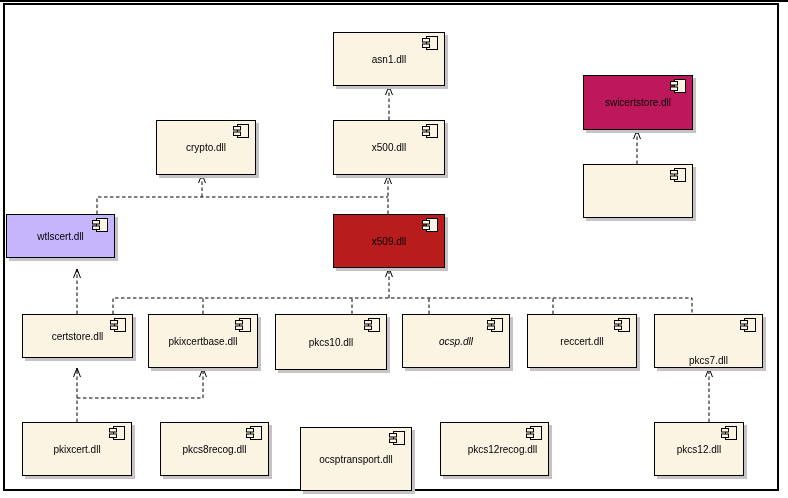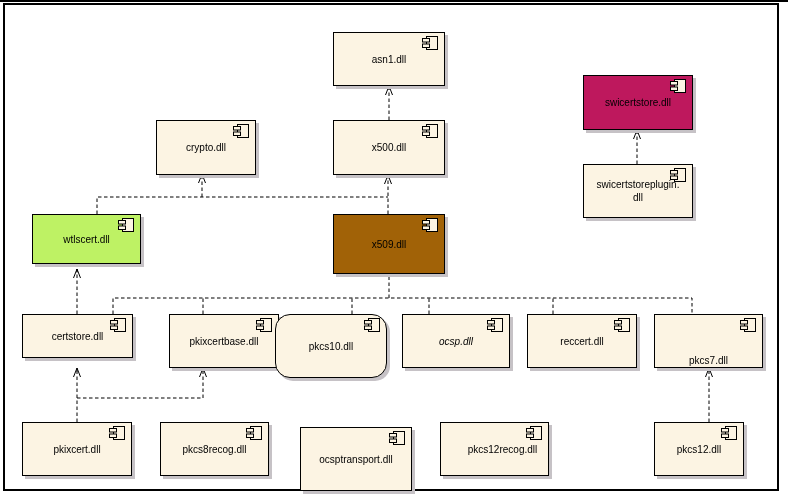--- a/index.html
+++ b/index.html
@@ -105,56 +105,54 @@
         <rect x="0.5" y="8" width="7" height="3.5" fill="#fcf4e3" stroke="#000000" stroke-width="1"></rect>
       </svg>
       <div class="comp-label">x500.dll</div>
     </div>
     <div class="comp-box" style="left: 583px; top: 164px; width: 110px; height: 54px; background: rgb(252, 244, 227); border-color: rgb(0, 0, 0); box-shadow: rgb(198, 194, 198) 3px 3px 0px;">
       <svg class="comp-icon" viewBox="0 0 17 16">
         <rect x="4.5" y="0.5" width="11" height="13" fill="#fcf4e3" stroke="#000000" stroke-width="1"></rect>
         <rect x="0.5" y="2.5" width="7" height="3.5" fill="#fcf4e3" stroke="#000000" stroke-width="1"></rect>
         <rect x="0.5" y="8" width="7" height="3.5" fill="#fcf4e3" stroke="#000000" stroke-width="1"></rect>
       </svg>
-      <div class="comp-label">swicertstoreplugin.
-dll</div>
-    </div>
-    <div class="comp-box" style="left: 32px; top: 214px; width: 109px; height: 50px; background: #bef264; border-color: rgb(0, 0, 0); box-shadow: rgb(198, 194, 198) 3px 3px 0px;">
+    </div>
+    <div class="comp-box" style="left: 6px; top: 214px; width: 109px; height: 44px; background: #c4b5fd; border-color: rgb(0, 0, 0); box-shadow: rgb(198, 194, 198) 3px 3px 0px;">
       <svg class="comp-icon" viewBox="0 0 17 16">
         <rect x="4.5" y="0.5" width="11" height="13" fill="#fcf4e3" stroke="#000000" stroke-width="1"></rect>
         <rect x="0.5" y="2.5" width="7" height="3.5" fill="#fcf4e3" stroke="#000000" stroke-width="1"></rect>
         <rect x="0.5" y="8" width="7" height="3.5" fill="#fcf4e3" stroke="#000000" stroke-width="1"></rect>
       </svg>
       <div class="comp-label">wtlscert.dll</div>
     </div>
-    <div class="comp-box" style="left: 333px; top: 214px; width: 112px; height: 60px; background: #a16207; border-color: rgb(0, 0, 0); box-shadow: rgb(198, 194, 198) 3px 3px 0px; text-align: right;">
+    <div class="comp-box" style="left: 333px; top: 214px; width: 112px; height: 54px; background: #b91c1c; border-color: rgb(0, 0, 0); box-shadow: rgb(198, 194, 198) 3px 3px 0px; text-align: right;">
       <svg class="comp-icon" viewBox="0 0 17 16">
         <rect x="4.5" y="0.5" width="11" height="13" fill="#fcf4e3" stroke="#000000" stroke-width="1"></rect>
         <rect x="0.5" y="2.5" width="7" height="3.5" fill="#fcf4e3" stroke="#000000" stroke-width="1"></rect>
         <rect x="0.5" y="8" width="7" height="3.5" fill="#fcf4e3" stroke="#000000" stroke-width="1"></rect>
       </svg>
       <div class="comp-label">x509.dll</div>
     </div>
     <div class="comp-box" style="left: 22px; top: 314px; width: 111px; height: 44px; background: rgb(252, 244, 227); border-color: rgb(0, 0, 0); box-shadow: rgb(198, 194, 198) 3px 3px 0px;">
       <svg class="comp-icon" viewBox="0 0 17 16">
         <rect x="4.5" y="0.5" width="11" height="13" fill="#fcf4e3" stroke="#000000" stroke-width="1"></rect>
         <rect x="0.5" y="2.5" width="7" height="3.5" fill="#fcf4e3" stroke="#000000" stroke-width="1"></rect>
         <rect x="0.5" y="8" width="7" height="3.5" fill="#fcf4e3" stroke="#000000" stroke-width="1"></rect>
       </svg>
       <div class="comp-label">certstore.dll</div>
     </div>
-    <div class="comp-box" style="left: 148px; top: 314px; width: 110px; height: 54px; background: rgb(252, 244, 227); border-color: rgb(0, 0, 0); box-shadow: rgb(198, 194, 198) 3px 3px 0px; margin-left: 21px;">
+    <div class="comp-box" style="left: 148px; top: 314px; width: 110px; height: 54px; background: rgb(252, 244, 227); border-color: rgb(0, 0, 0); box-shadow: rgb(198, 194, 198) 3px 3px 0px;">
       <svg class="comp-icon" viewBox="0 0 17 16">
         <rect x="4.5" y="0.5" width="11" height="13" fill="#fcf4e3" stroke="#000000" stroke-width="1"></rect>
         <rect x="0.5" y="2.5" width="7" height="3.5" fill="#fcf4e3" stroke="#000000" stroke-width="1"></rect>
         <rect x="0.5" y="8" width="7" height="3.5" fill="#fcf4e3" stroke="#000000" stroke-width="1"></rect>
       </svg>
       <div class="comp-label">pkixcertbase.dll</div>
     </div>
-    <div class="comp-box" style="left: 275px; top: 314px; width: 112px; height: 64px; background: rgb(252, 244, 227); border-color: rgb(0, 0, 0); box-shadow: rgb(198, 194, 198) 3px 3px 0px; border-radius: 15px;">
+    <div class="comp-box" style="left: 275px; top: 314px; width: 112px; height: 56px; background: rgb(252, 244, 227); border-color: rgb(0, 0, 0); box-shadow: rgb(198, 194, 198) 3px 3px 0px;">
       <svg class="comp-icon" viewBox="0 0 17 16">
         <rect x="4.5" y="0.5" width="11" height="13" fill="#fcf4e3" stroke="#000000" stroke-width="1"></rect>
         <rect x="0.5" y="2.5" width="7" height="3.5" fill="#fcf4e3" stroke="#000000" stroke-width="1"></rect>
         <rect x="0.5" y="8" width="7" height="3.5" fill="#fcf4e3" stroke="#000000" stroke-width="1"></rect>
       </svg>
       <div class="comp-label">pkcs10.dll</div>
     </div>
     <div class="comp-box" style="left: 402px; top: 314px; width: 108px; height: 54px; background: rgb(252, 244, 227); border-color: rgb(0, 0, 0); box-shadow: rgb(198, 194, 198) 3px 3px 0px; font-style: italic;">
       <svg class="comp-icon" viewBox="0 0 17 16">
         <rect x="4.5" y="0.5" width="11" height="13" fill="#fcf4e3" stroke="#000000" stroke-width="1"></rect>

